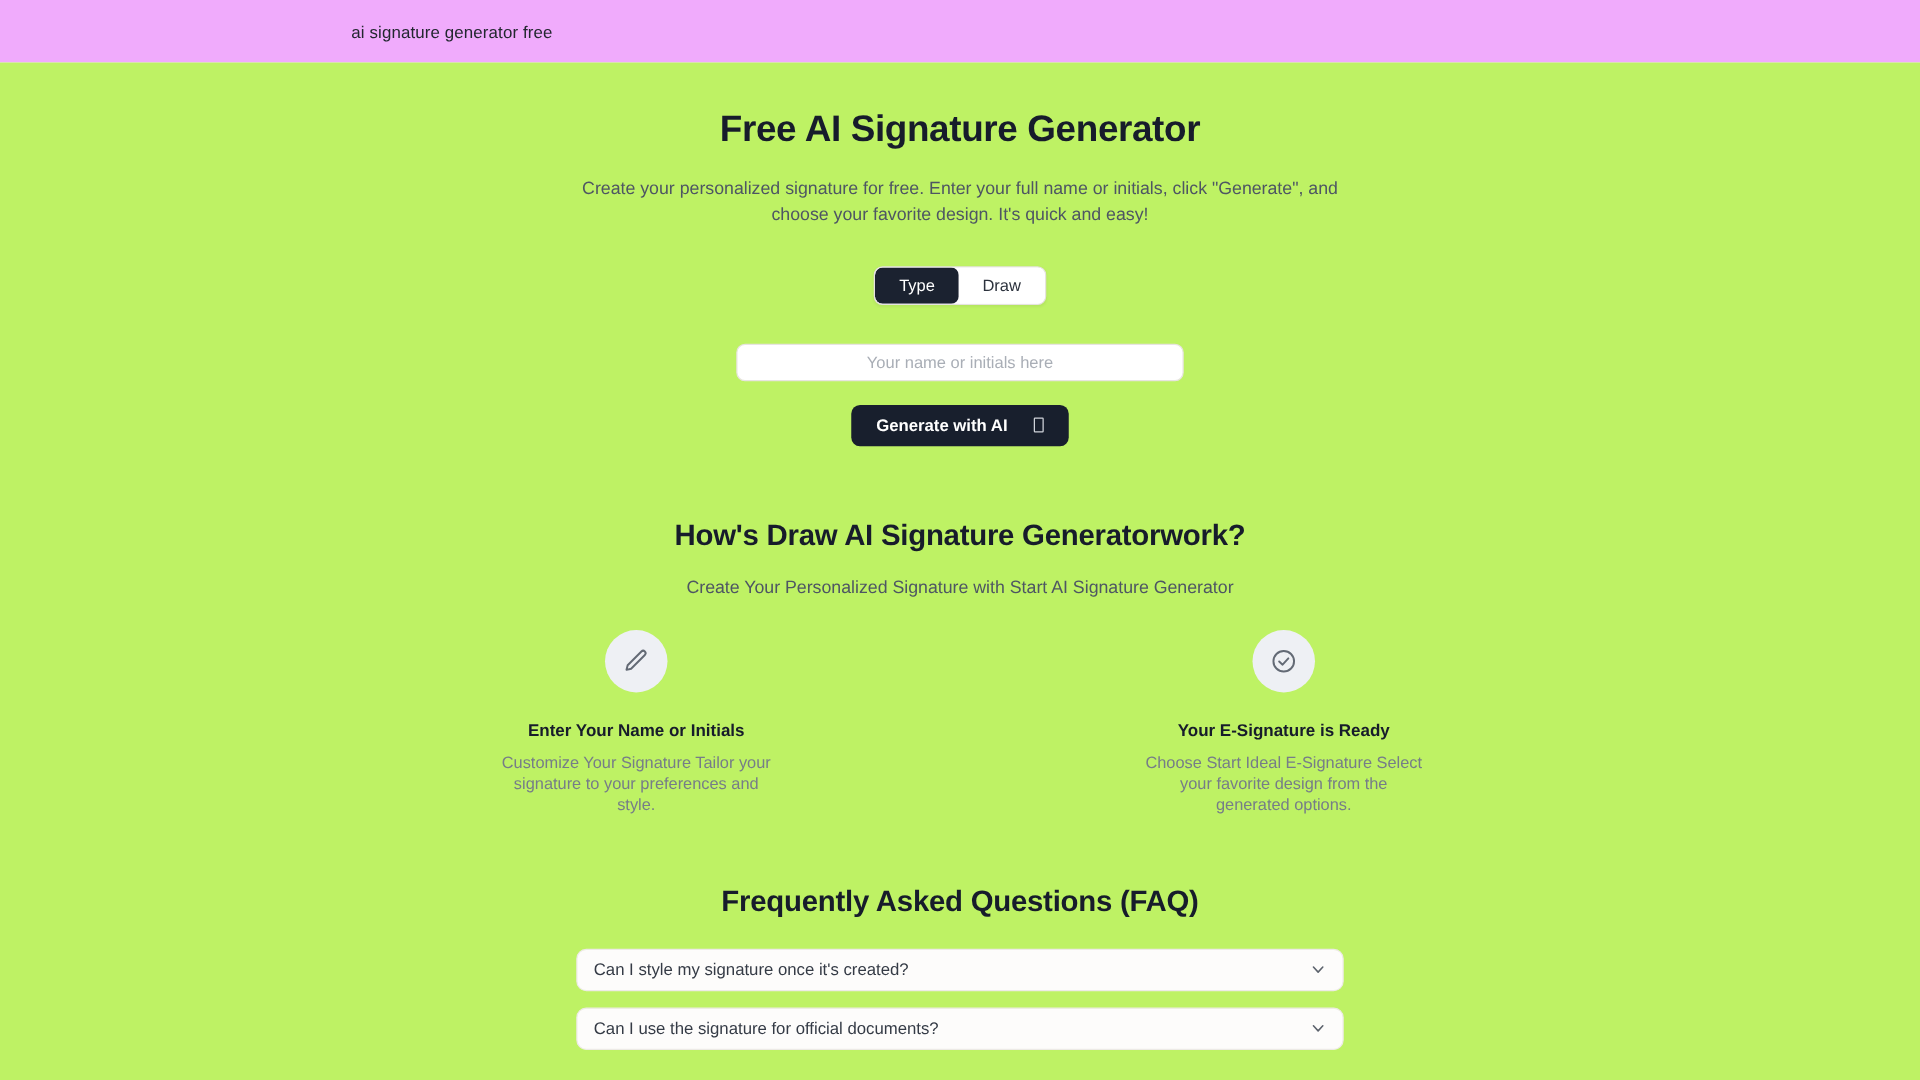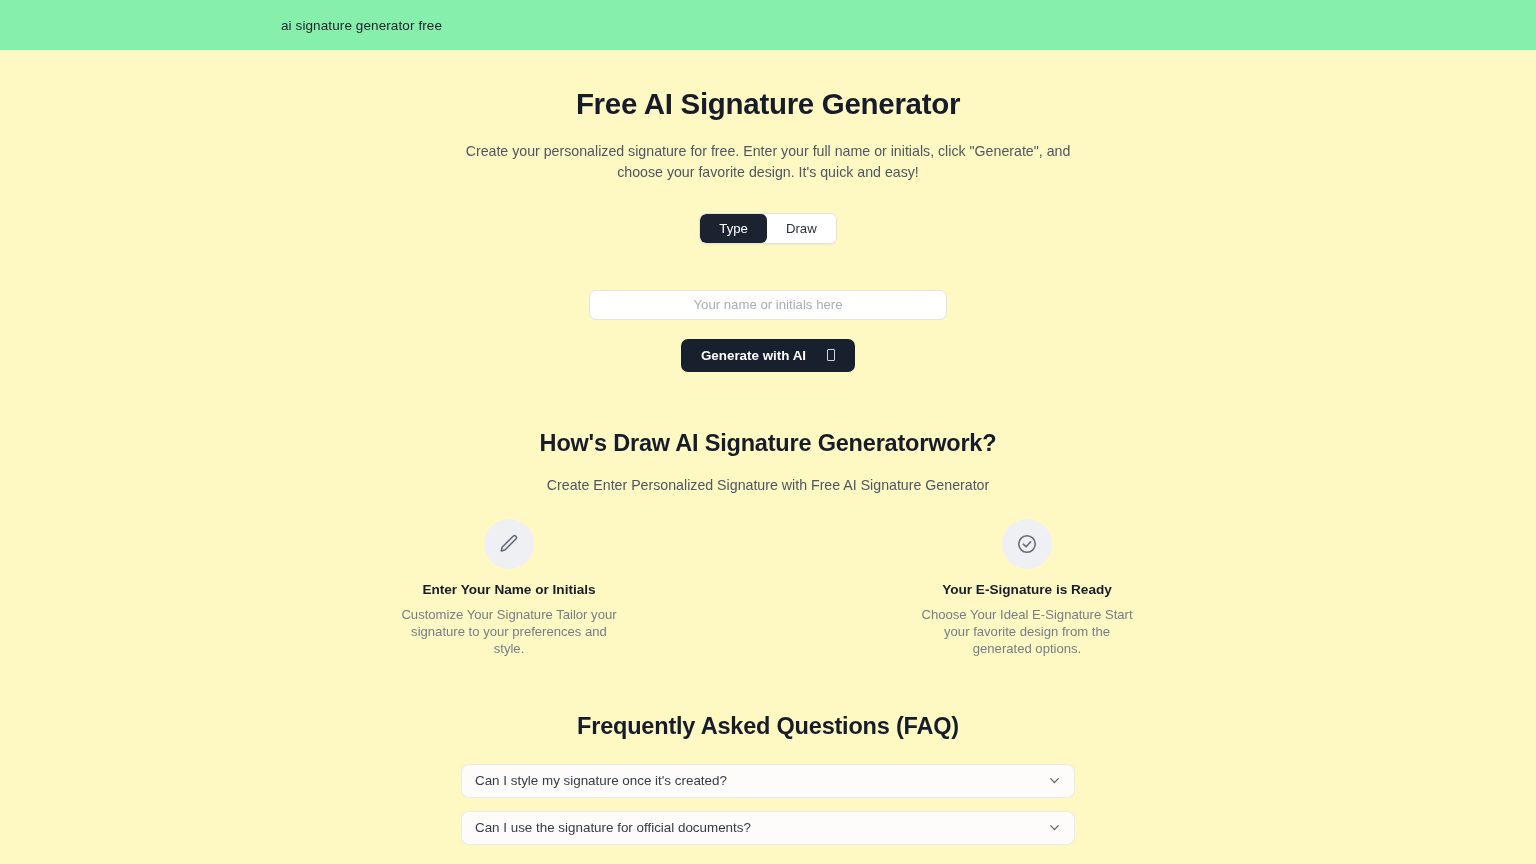--- a/index.html
+++ b/index.html
@@ -13,34 +13,34 @@
   body {
     font-family: "Liberation Sans", sans-serif;
     background: #fffdfa;
     color: #1c2230;
     -webkit-font-smoothing: antialiased;
   }
 
   
   .site-header {
     height: 50px;
-    background: #86efac;
+    background: #f0abfc;
     display: flex;
     align-items: center;
     padding-left: 281px;
   }
   .brand {
     font-size: 13.5px;
     color: #22272f;
     letter-spacing: .1px;
   }
 
   
   .page {
-    background: #fef9c3;
+    background: #bef264;
     height: 814px;
   }
 
   .wrap {
     width: 1536px;
     margin: 0 auto;
     text-align: center;
   }
 
   
@@ -57,21 +57,21 @@
   .hero-sub {
     margin: 20px auto 0;
     width: 630px;
     font-size: 14.2px;
     line-height: 1.45;
     color: #4e5663;
   }
 
   
   .toggle {
-    margin: 30px auto 16px;
+    margin: 30px auto 1px;
     display: inline-flex;
     border-radius: 7px;
     overflow: hidden;
     border: 1px solid #e6e3df;
     background: #ffffff;
     box-shadow: 0 1px 2px rgba(18,20,28,.05);
   }
   .toggle-btn {
     font-family: inherit;
     font-size: 13.2px;
@@ -159,21 +159,21 @@
     margin: 0 auto;
     border-radius: 50%;
     background: #eef0f4;
     display: flex;
     align-items: center;
     justify-content: center;
   }
   .icon-circle svg { display: block; }
 
   .card-title {
-    margin-top: 12px;
+    margin-top: 22px;
     font-size: 13.6px;
     font-weight: 700;
     color: #171c2b;
     line-height: 1.26;
   }
   .card-desc {
     margin-top: 9px;
     font-size: 13.1px;
     color: #767d88;
     line-height: 1.28;
@@ -236,21 +236,21 @@
       <div>
         <button class="generate-btn">
           <span>Generate with AI</span>
           <span class="tofu"></span>
         </button>
       </div>
     </section>
 
     <section class="how">
       <h2 class="section-title">How's Draw AI Signature Generatorwork?</h2>
-      <p class="section-sub">Create Enter Personalized Signature with Free AI Signature Generator</p>
+      <p class="section-sub">Create Your Personalized Signature with Start AI Signature Generator</p>
 
       <div class="cards">
 
         <div class="card">
           <div class="icon-circle">
             <svg width="22" height="22" viewBox="0 0 24 24" fill="none" stroke="#636a75" stroke-width="1.7" stroke-linecap="round" stroke-linejoin="round">
               <path d="M16.5 3.5a2.12 2.12 0 0 1 3 3L7.5 18.5l-4 1 1-4z"></path>
             </svg>
           </div>
           <div class="card-title">Enter Your Name or Initials</div>
@@ -259,21 +259,21 @@
 
 
         <div class="card">
           <div class="icon-circle">
             <svg width="22" height="22" viewBox="0 0 24 24" fill="none" stroke="#636a75" stroke-width="1.7" stroke-linecap="round" stroke-linejoin="round">
               <circle cx="12" cy="12" r="9"></circle>
               <polyline points="8 12.2 11 15 16 9.5"></polyline>
             </svg>
           </div>
           <div class="card-title">Your E-Signature is Ready</div>
-          <div class="card-desc">Choose Your Ideal E-Signature Start your favorite design from the generated options.</div>
+          <div class="card-desc">Choose Start Ideal E-Signature Select your favorite design from the generated options.</div>
         </div>
 
       </div>
     </section>
 
     <section class="faq">
       <h2 class="faq-title">Frequently Asked Questions (FAQ)</h2>
 
       <div class="faq-list">
 

